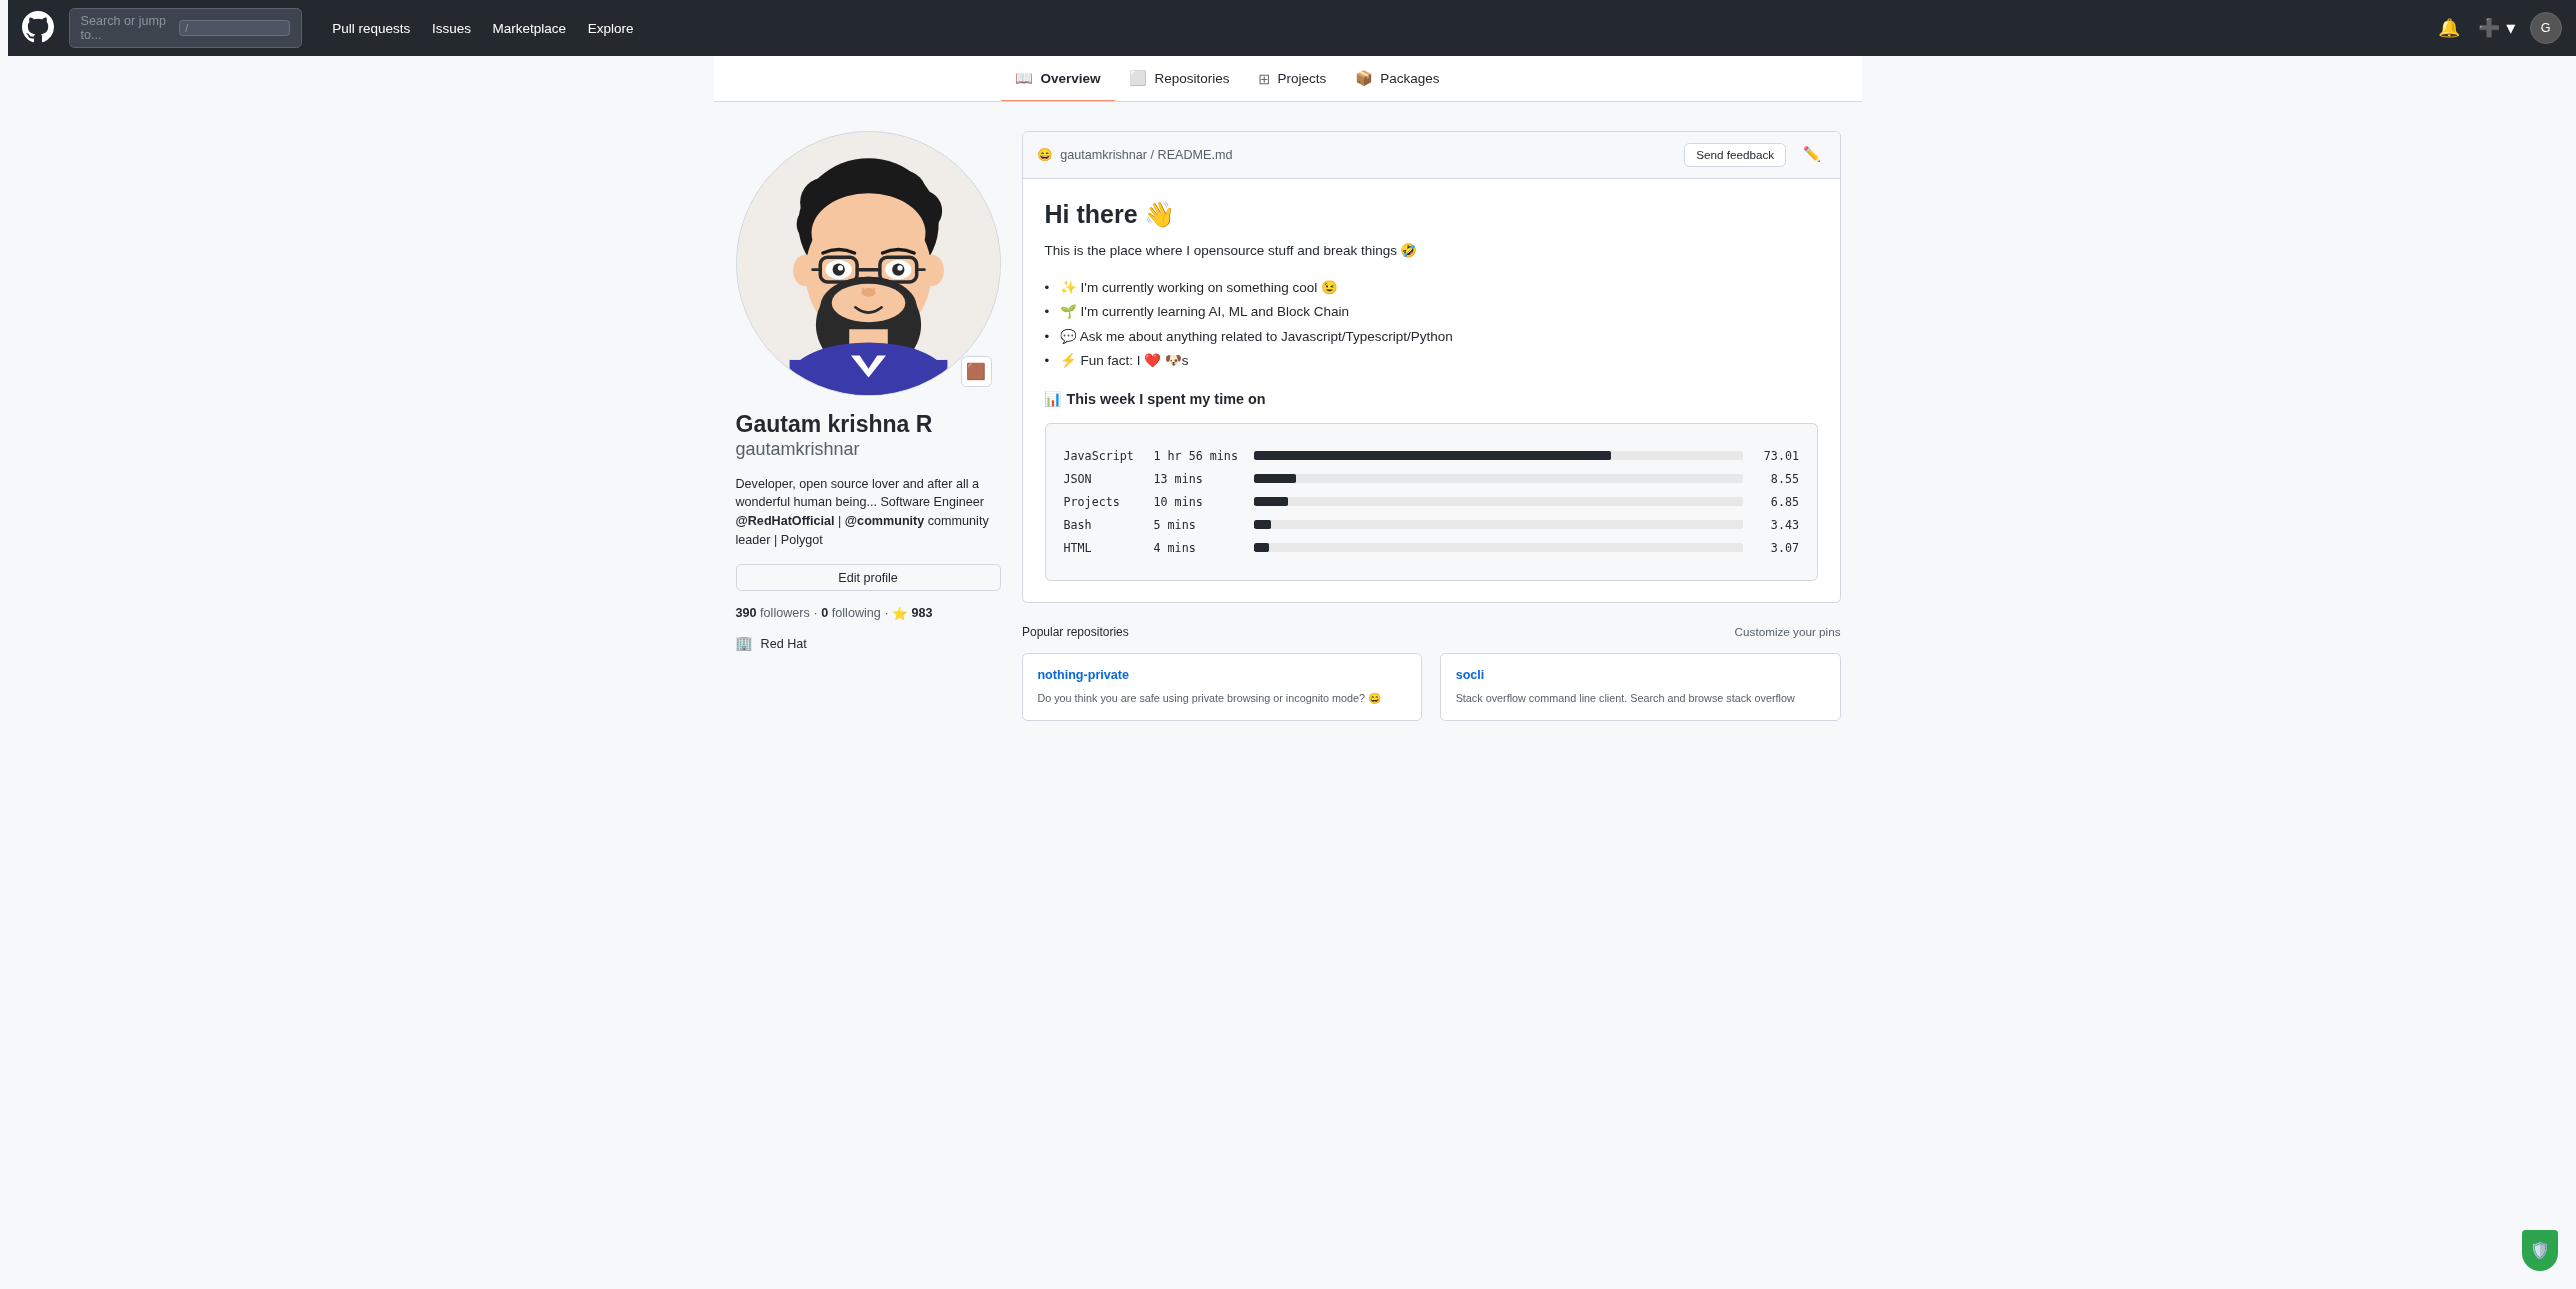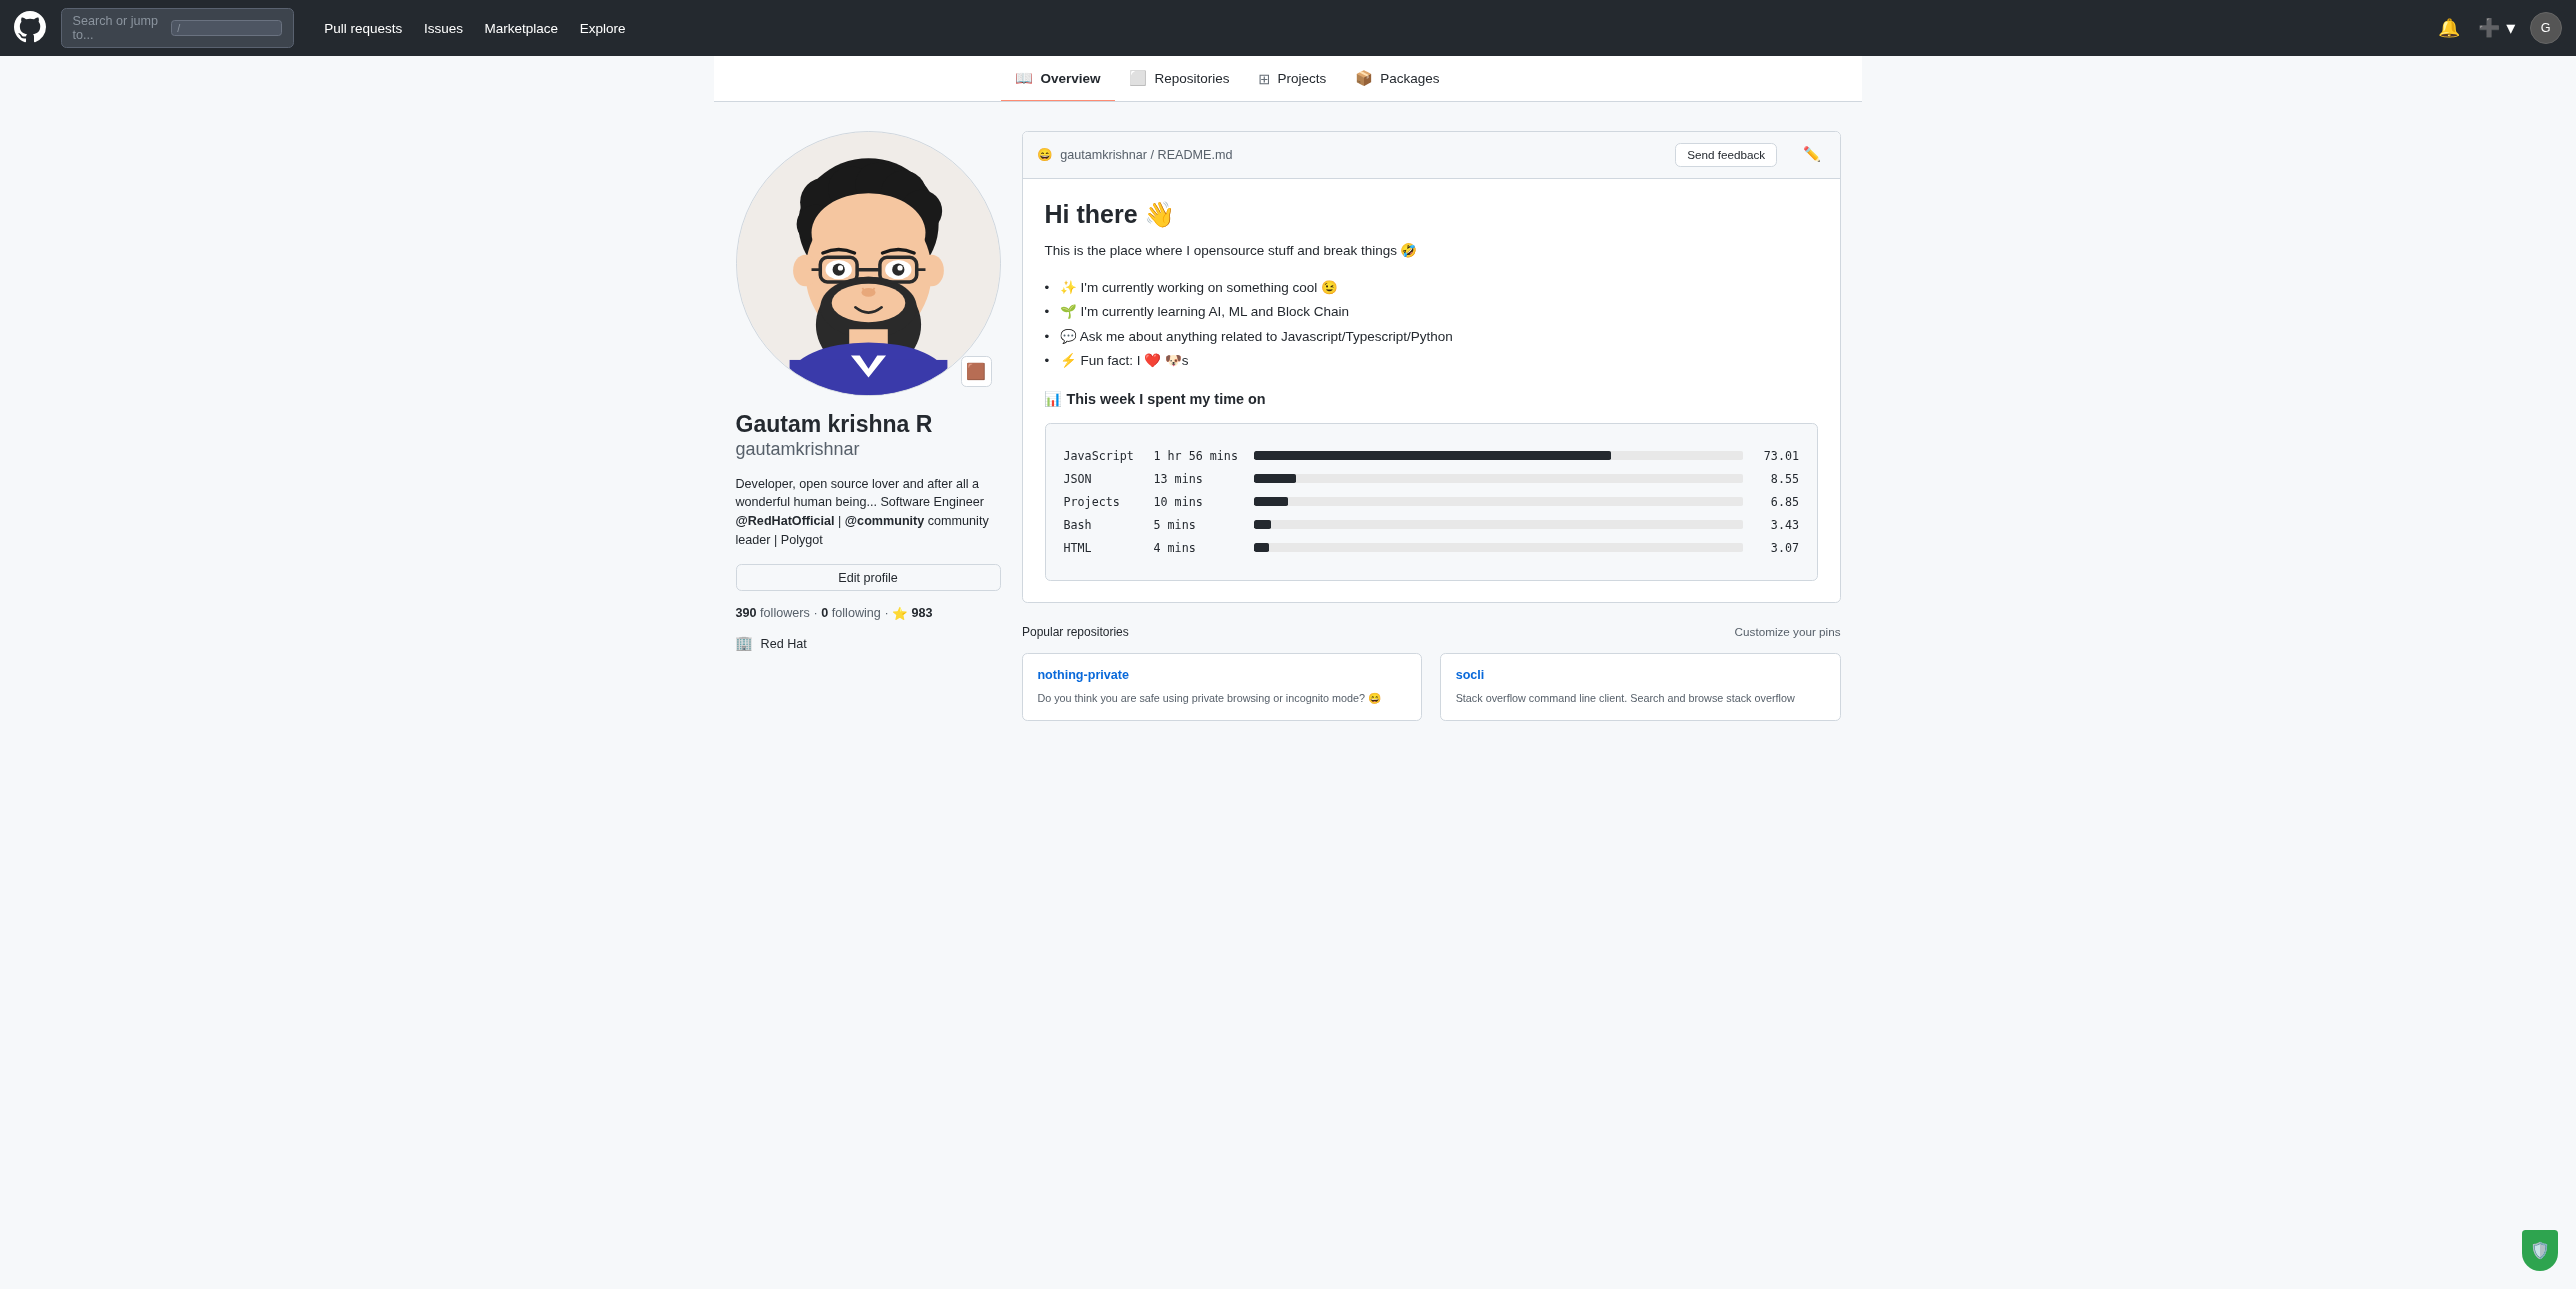--- a/index.html
+++ b/index.html
@@ -6,21 +6,21 @@
     body { font-family: -apple-system, BlinkMacSystemFont, "Segoe UI", Helvetica, Arial, sans-serif; font-size: 12.6px; background: #f6f8fa; color: #24292f; }
 
     
     .navbar {
       background: #24292f;
       display: flex;
       align-items: center;
       padding: 0 14.4px;
       height: 56px;
       position: fixed;
-      top: 0; left: 0; right: 0;
+      top: 0; left: 8px; right: 0;
       z-index: 100;
     }
     .navbar-logo { color: #fff; margin-right: 14.4px; flex-shrink: 0; }
     .navbar-logo svg { width: 32px; height: 32px; fill: #fff; }
     .navbar-search {
       background: #3d444d;
       border: 0.9px solid #5a6270;
       border-radius: 5.4px;
       display: flex;
       align-items: center;
@@ -239,21 +239,21 @@
     .readme-header-left {
       display: flex;
       align-items: center;
       gap: 7.2px;
       font-size: 12.6px;
       color: #57606a;
     }
     .readme-header-right {
       display: flex;
       align-items: center;
-      gap: 23px;
+      gap: 14px;
     }
     .send-feedback-btn {
       background: #fff;
       border: 0.9px solid #d0d7de;
       border-radius: 5.4px;
       padding: 4.5px 10.8px;
       font-size: 11.7px;
       color: #24292f;
       cursor: pointer;
       font-weight: 500;

